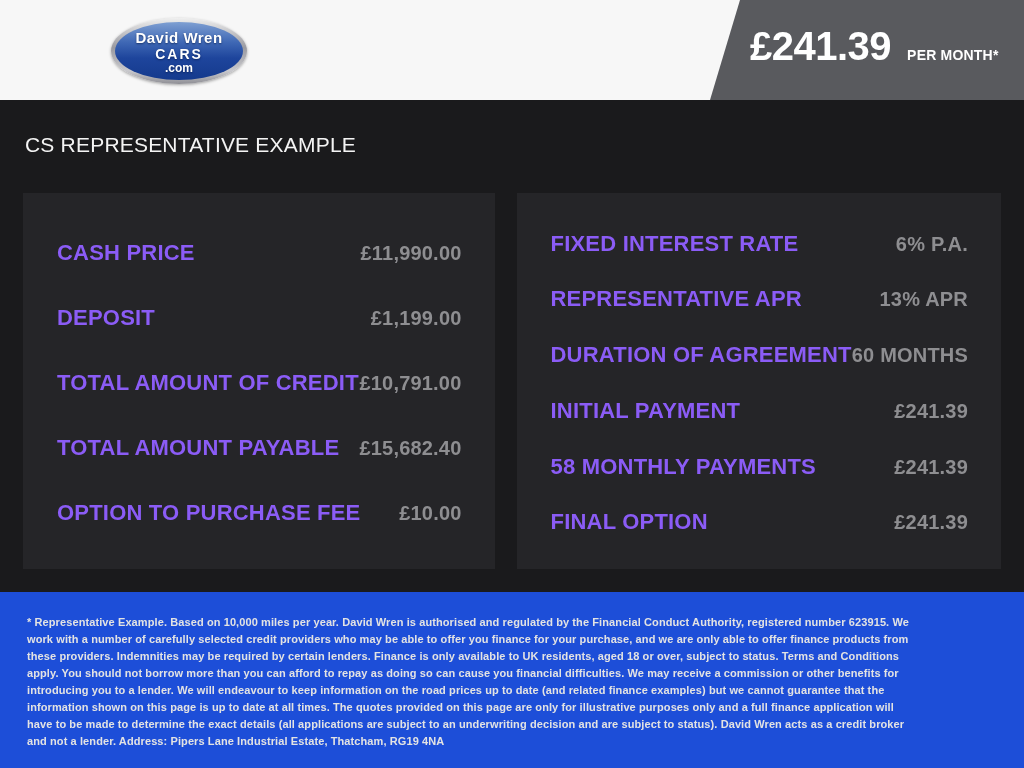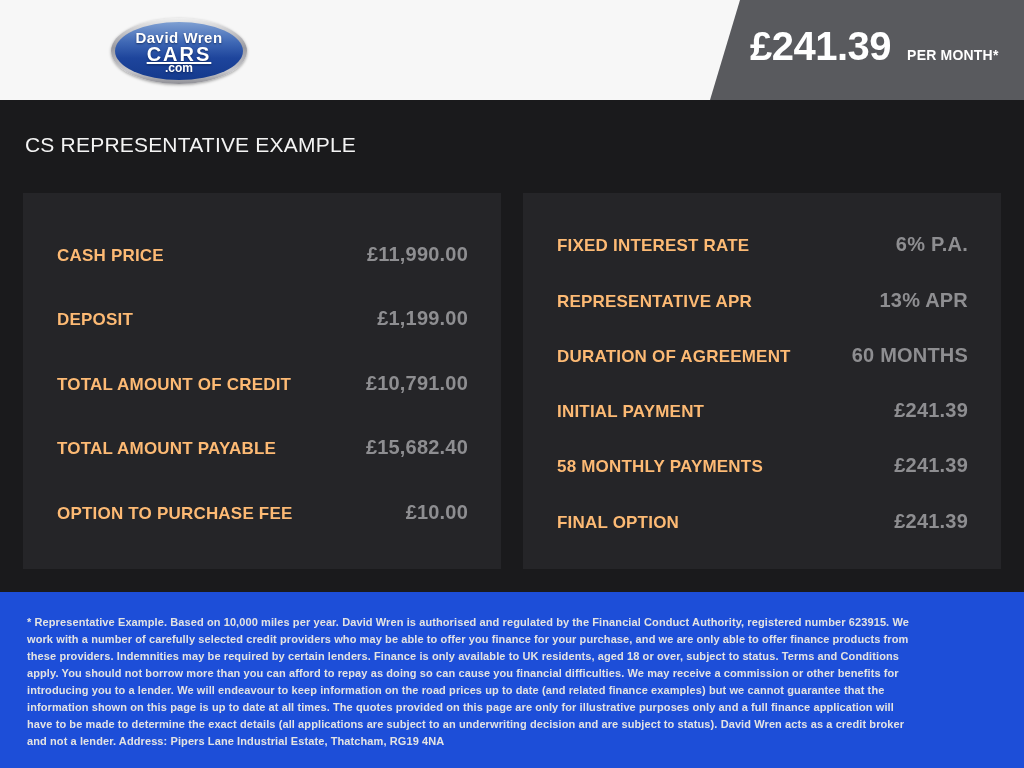--- a/index.html
+++ b/index.html
@@ -30,21 +30,21 @@
   .logo-inner {
     width: 100%; height: 100%;
     border-radius: 50%;
     background: linear-gradient(180deg, #7e9fd2 0%, #3f68b5 35%, #1e459c 62%, #143a8d 100%);
     display: flex; flex-direction: column;
     align-items: center; justify-content: center;
     color: #ffffff;
     text-shadow: 0 1px 2px rgba(0,20,60,0.6);
   }
   .logo-line1 { font-size: 15px; font-weight: bold; letter-spacing: 0.5px; line-height: 15px; }
-  .logo-line2 { font-size: 20px; font-weight: bold; letter-spacing: 2px; line-height: 19px; text-decoration: underline; }
+  .logo-line2 { font-size: 14px; font-weight: bold; letter-spacing: 2px; line-height: 19px; }
   .logo-line3 { font-size: 12px; font-weight: bold; line-height: 9px; }
 
   .price-banner {
     position: absolute;
     top: 0; right: 0;
     width: 314px; height: 100px;
     background: #595a5e;
     -webkit-clip-path: polygon(30px 0, 100% 0, 100% 100%, 0 100%);
     clip-path: polygon(30px 0, 100% 0, 100% 100%, 0 100%);
     display: flex;
@@ -89,22 +89,22 @@
     flex-direction: column;
     justify-content: space-evenly;
     padding: 8px 33px 4px 34px;
   }
   .finance-row {
     display: flex;
     justify-content: space-between;
     align-items: baseline;
   }
   .finance-label {
-    color: #fdba74;
-    font-size: 17px;
+    color: #8b5cf6;
+    font-size: 22px;
     font-weight: bold;
     letter-spacing: 0.2px;
     white-space: nowrap;
   }
   .finance-value {
     color: #8e8e91;
     font-size: 20px;
     font-weight: bold;
     letter-spacing: 0.2px;
     white-space: nowrap;

